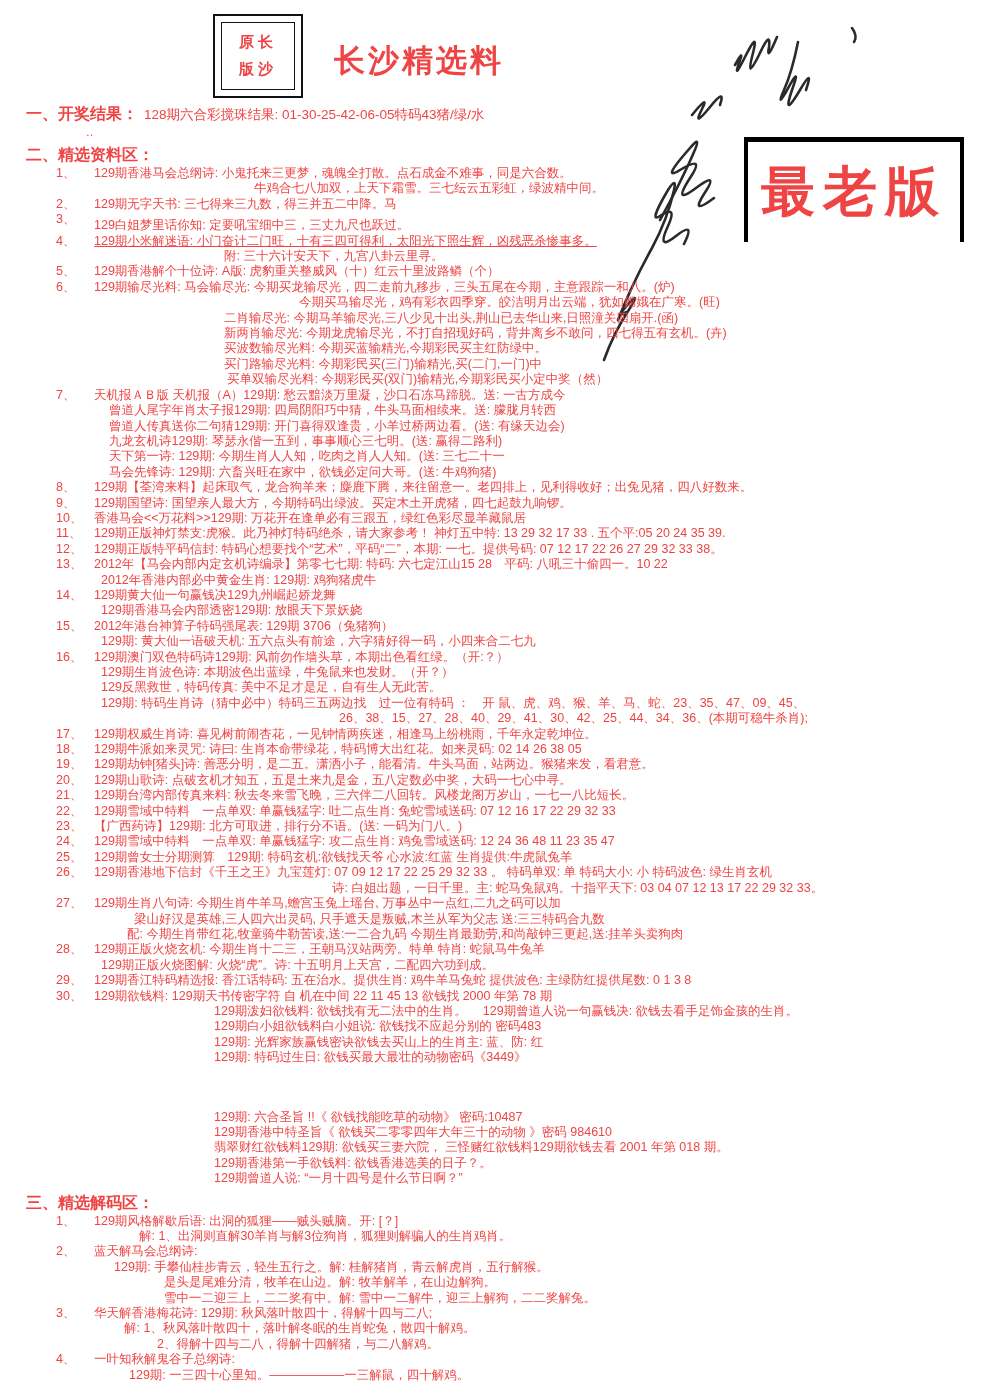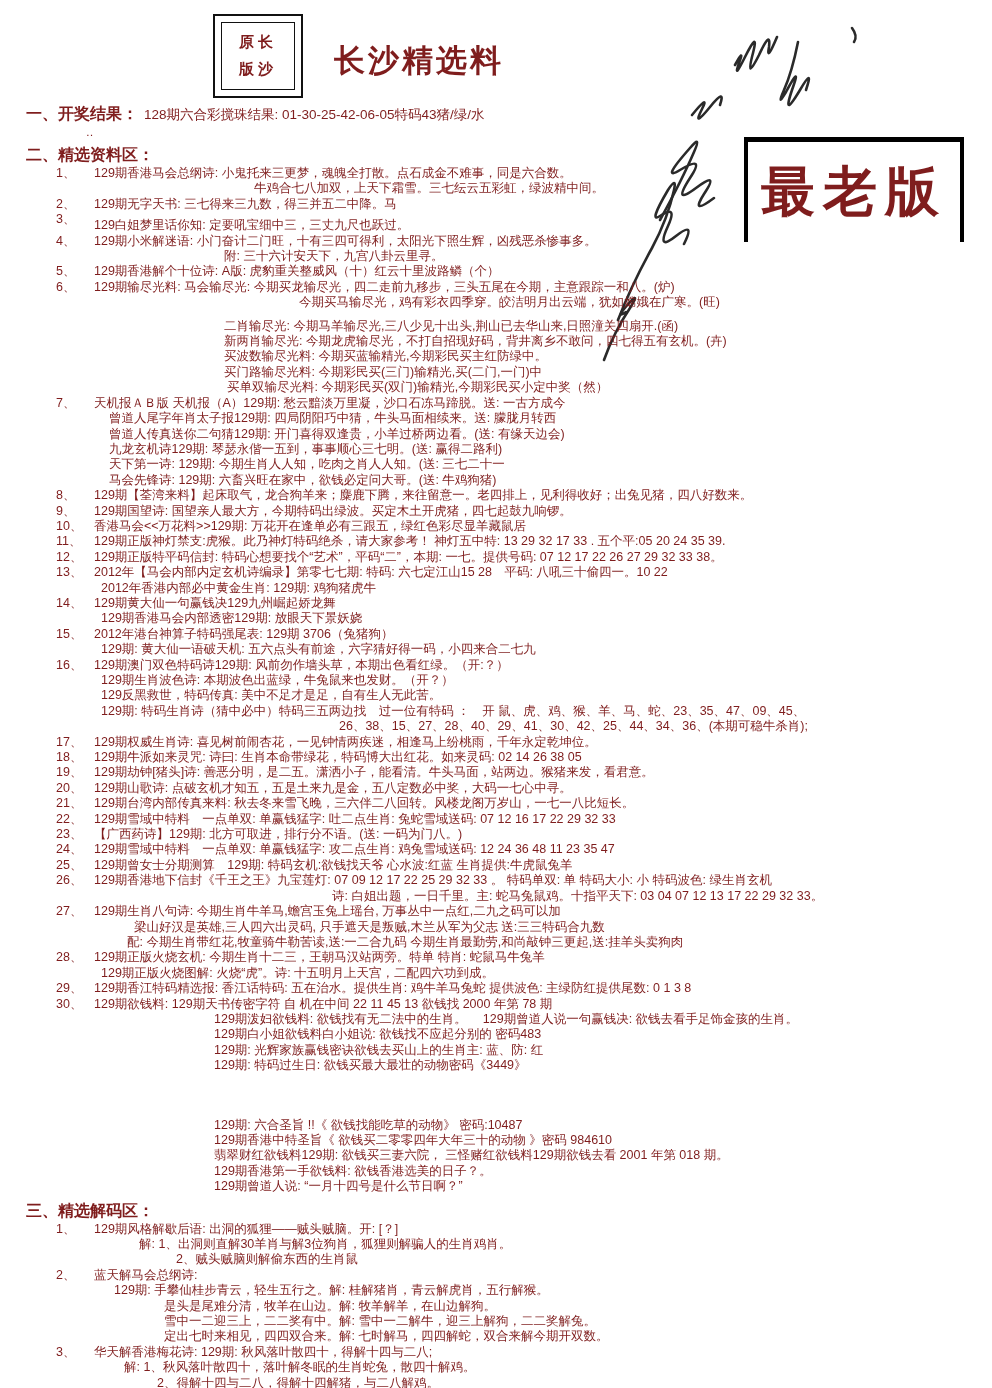--- a/index.html
+++ b/index.html
@@ -1,21 +1,21 @@
 <!DOCTYPE html>
 <html><head>
 <meta charset="utf-8">
 <style>
   html,body{margin:0;padding:0;background:#e8e8e8;}
   .page{
     position:relative;
     width:992px;height:1388px;
     margin:0 auto;
     background:#ffffff;
-    color:#7f1d1d;
+    color:#ef4444;
     font-family:"Liberation Sans","DejaVu Sans",sans-serif;
     overflow:hidden;
   }
   
   .header{position:relative;height:100px;}
   .corner-box{
     position:absolute;left:213px;top:14px;width:86px;height:80px;
     border:2px solid #111;display:flex;align-items:center;justify-content:center;
   }
   .corner-box-inner{
@@ -112,36 +112,36 @@
         </div>
         <div class="item">
           <span class="num">3、</span>
           <div class="lines">
             <div class="line" style="padding-left: 0px; margin-top: 6px;">129白姐梦里话你知: 定要吼宝细中三，三丈九尺也跃过。</div>
           </div>
         </div>
         <div class="item">
           <span class="num">4、</span>
           <div class="lines">
-            <div class="line" style="padding-left: 0px;">129期小米解迷语: 小门奋计二门旺，十有三四可得利，太阳光下照生辉，凶残恶杀惨事多。</div>
+            <div class="line" style="padding-left: 0px; text-decoration: underline;">129期小米解迷语: 小门奋计二门旺，十有三四可得利，太阳光下照生辉，凶残恶杀惨事多。</div>
             <div class="line" style="padding-left: 130px;">附: 三十六计安天下，九宫八卦云里寻。</div>
           </div>
         </div>
         <div class="item">
           <span class="num">5、</span>
           <div class="lines">
             <div class="line" style="padding-left: 0px;">129期香港解个十位诗: A版: 虎豹重关整威风（十）红云十里波路鳞（个）</div>
           </div>
         </div>
         <div class="item">
           <span class="num">6、</span>
           <div class="lines">
             <div class="line" style="padding-left: 0px;">129期输尽光料: 马会输尽光: 今期买龙输尽光，四二走前九移步，三头五尾在今期，主意跟踪一和八。(炉)</div>
             <div class="line" style="padding-left: 205px;">今期买马输尽光，鸡有彩衣四季穿。皎洁明月出云端，犹如嫦娥在广寒。(旺)</div>
-            <div class="line" style="padding-left: 130px; margin-top: 8px;">二肖输尽光: 今期马羊输尽光,三八少见十出头,荆山已去华山来,日照潼关四扇开.(函)</div>
+            <div class="line" style="padding-left: 130px;">二肖输尽光: 今期马羊输尽光,三八少见十出头,荆山已去华山来,日照潼关四扇开.(函)</div>
             <div class="line" style="padding-left: 130px;">新两肖输尽光: 今期龙虎输尽光，不打自招现好码，背井离乡不敢问，四七得五有玄机。(卉)</div>
             <div class="line" style="padding-left: 130px;">买波数输尽光料: 今期买蓝输精光,今期彩民买主红防绿中。</div>
             <div class="line" style="padding-left: 130px;">买门路输尽光料: 今期彩民买(三门)输精光,买(二门,一门)中</div>
             <div class="line" style="padding-left: 133px;">买单双输尽光料: 今期彩民买(双门)输精光,今期彩民买小定中奖（然）</div>
           </div>
         </div>
         <div class="item">
           <span class="num">7、</span>
           <div class="lines">
             <div class="line" style="padding-left: 0px;">天机报ＡＢ版 天机报（A）129期: 愁云黯淡万里凝，沙口石冻马蹄脱。送: 一古方成今</div>
@@ -315,31 +315,29 @@
     <div class="sec-row sec-heading-row">
       <span class="sec-label">三、</span>
       <span class="sec-heading">精选解码区：</span>
     </div>
     <div class="items" id="sec3-items">
         <div class="item">
           <span class="num">1、</span>
           <div class="lines">
             <div class="line" style="padding-left: 0px;">129期风格解歇后语: 出洞的狐狸——贼头贼脑。开: [？]</div>
             <div class="line" style="padding-left: 45px;">解: 1、出洞则直解30羊肖与解3位狗肖，狐狸则解骗人的生肖鸡肖。</div>
-            <div class="line" style="padding-left: 82px;">2、贼头贼脑则解偷东西的生肖鼠</div>
           </div>
         </div>
         <div class="item">
           <span class="num">2、</span>
           <div class="lines">
             <div class="line" style="padding-left: 0px;">蓝天解马会总纲诗:</div>
             <div class="line" style="padding-left: 20px;">129期: 手攀仙桂步青云，轻生五行之。解: 桂解猪肖，青云解虎肖，五行解猴。</div>
             <div class="line" style="padding-left: 70px;">是头是尾难分清，牧羊在山边。解: 牧羊解羊，在山边解狗。</div>
             <div class="line" style="padding-left: 70px;">雪中一二迎三上，二二奖有中。解: 雪中一二解牛，迎三上解狗，二二奖解兔。</div>
-            <div class="line" style="padding-left: 70px;">定出七时来相见，四四双合来。解: 七时解马，四四解蛇，双合来解今期开双数。</div>
           </div>
         </div>
         <div class="item">
           <span class="num">3、</span>
           <div class="lines">
             <div class="line" style="padding-left: 0px;">华天解香港梅花诗: 129期: 秋风落叶散四十，得解十四与二八;</div>
             <div class="line" style="padding-left: 30px;">解: 1、秋风落叶散四十，落叶解冬眠的生肖蛇兔，散四十解鸡。</div>
             <div class="line" style="padding-left: 63px;">2、得解十四与二八，得解十四解猪，与二八解鸡。</div>
           </div>
         </div>

